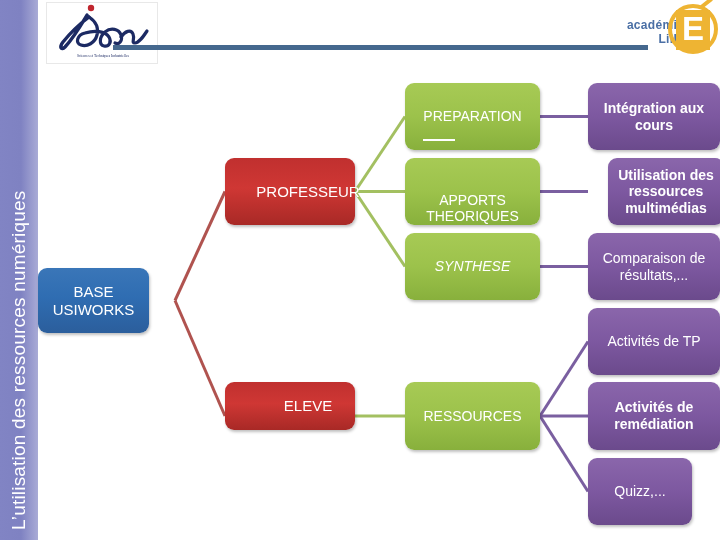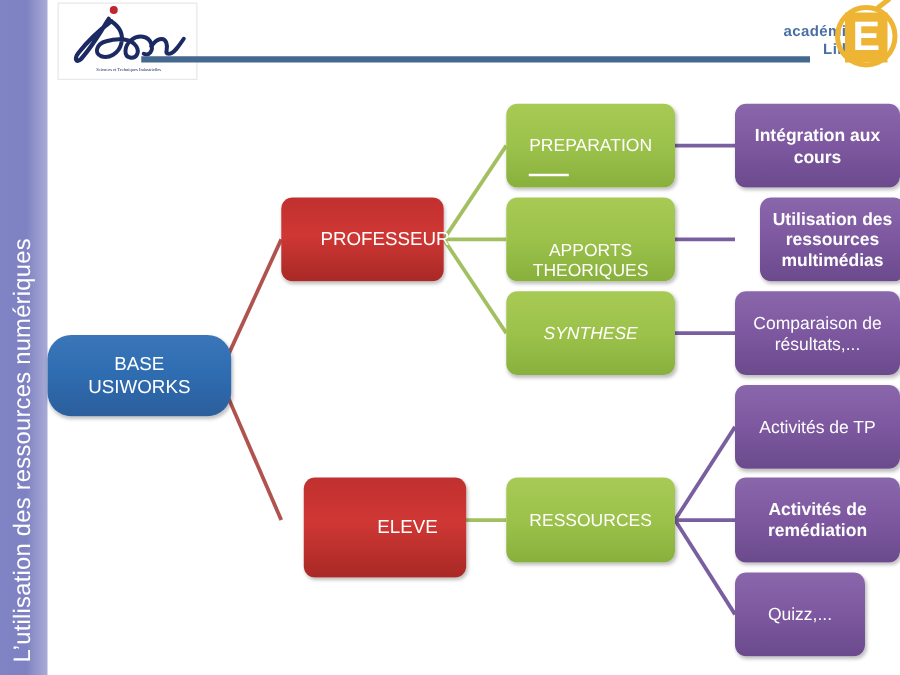--- a/index.html
+++ b/index.html
@@ -197,27 +197,27 @@
       <line x1="355" y1="191.5" x2="405" y2="266.5" stroke="#a3c061" stroke-width="3"></line>
       <line x1="540" y1="116.5" x2="588" y2="116.5" stroke="#7a5fa0" stroke-width="3"></line>
       <line x1="540" y1="191.5" x2="588" y2="191.5" stroke="#7a5fa0" stroke-width="3"></line>
       <line x1="540" y1="266.5" x2="588" y2="266.5" stroke="#7a5fa0" stroke-width="3"></line>
       <line x1="355" y1="416" x2="405" y2="416" stroke="#a3c061" stroke-width="3"></line>
       <line x1="540" y1="416" x2="588" y2="341.5" stroke="#7a5fa0" stroke-width="3"></line>
       <line x1="540" y1="416" x2="588" y2="416" stroke="#7a5fa0" stroke-width="3"></line>
       <line x1="540" y1="416" x2="588" y2="491.5" stroke="#7a5fa0" stroke-width="3"></line>
     </svg>
   <div id="node-layer">
-      <div class="node node-blue" style="left: 38px; top: 268px; width: 147px; height: 65px; border-radius: 19px;">
+      <div class="node node-blue" style="left: 38px; top: 268px; width: 111px; height: 65px;">
         <span>BASE<br>USIWORKS</span>
       </div>
       <div class="node node-red" style="left: 225px; top: 158px; width: 130px; height: 67px;">
         <span>PROFESSEUR</span>
       </div>
-      <div class="node node-red" style="left: 243px; top: 382px; width: 130px; height: 80px;">
+      <div class="node node-red" style="left: 225px; top: 382px; width: 130px; height: 48px;">
         <span>ELEVE</span>
       </div>
       <div class="node node-green" style="left: 405px; top: 83px; width: 135px; height: 67px;">
         <span>PREPARATION</span>
         <div class="prep-underline"></div>
       </div>
       <div class="node node-green" style="left: 405px; top: 158px; width: 135px; height: 67px; align-items: flex-end;">
         <span>APPORTS<br>THEORIQUES</span>
       </div>
       <div class="node node-green" style="left: 405px; top: 233px; width: 135px; height: 67px; font-style: italic;">

